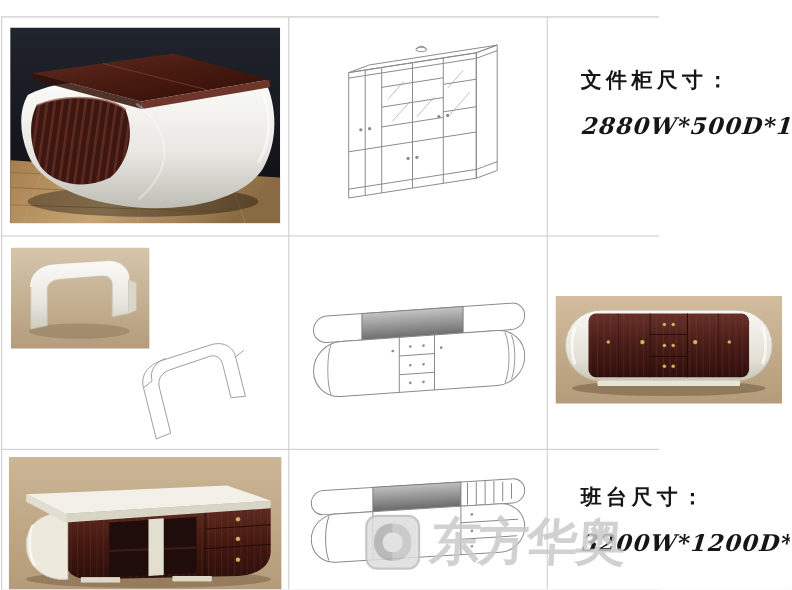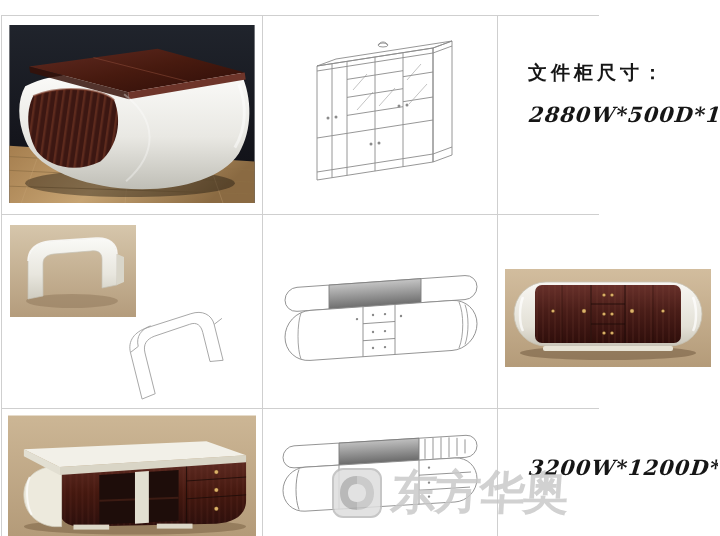--- a/index.html
+++ b/index.html
@@ -334,20 +334,21 @@
           <g fill="#8a8a8a" stroke="none">
             <circle cx="154" cy="42" r="1.2"></circle>
             <circle cx="154" cy="57" r="1.2"></circle>
             <circle cx="154" cy="71" r="1.2"></circle>
           </g>
         </g>
       </svg>
     </div>
 
     <div class="cell spec spec-tight">
+      <div class="spec-label">班台尺寸：</div>
       <div class="spec-value">3200W*1200D*790H</div>
     </div>
 
   </div>
 
   <div class="watermark">
     <svg width="54" height="54" viewBox="0 0 54 54">
       <rect x="3" y="3" width="48" height="48" rx="10" fill="#dedede" stroke="#bdbdbd" stroke-width="2"></rect>
       <path d="M 27,10 C 38,10 44,17 44,27 C 44,37 38,44 27,44 L 27,36 C 33,36 36,32 36,27 C 36,22 33,18 27,18 Z" fill="#c2c2c2"></path>
       <path d="M 27,10 C 16,10 10,17 10,27 C 10,37 16,44 27,44 L 27,36 C 21,36 18,32 18,27 C 18,22 21,18 27,18 Z" fill="#adadad"></path>

